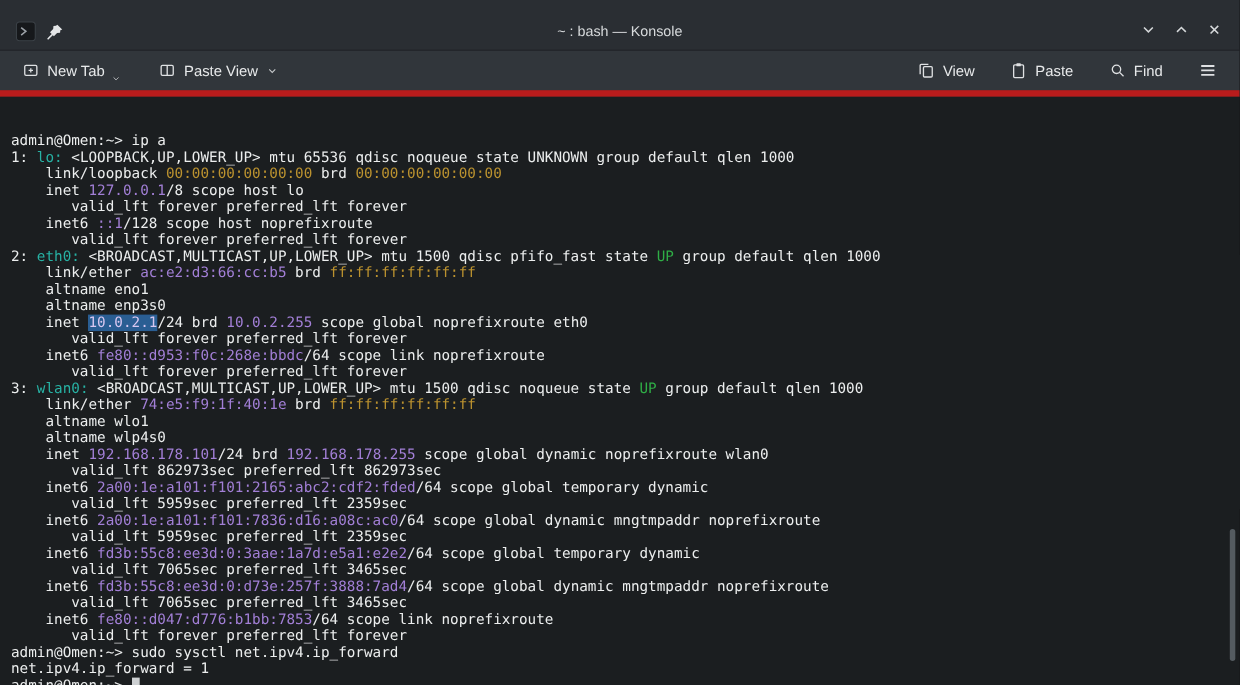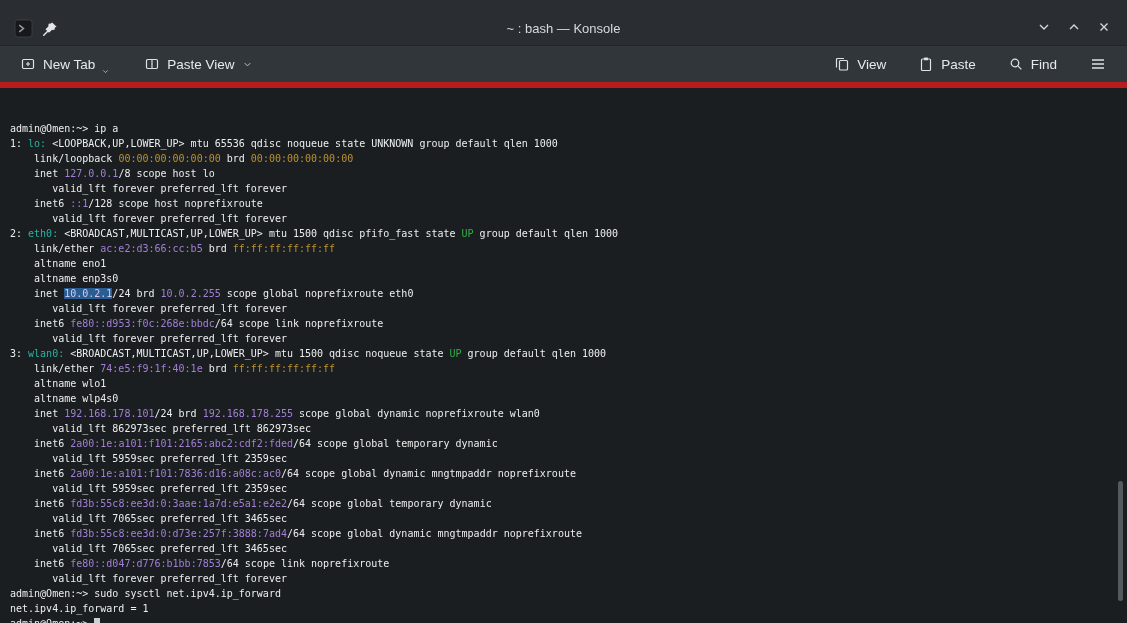--- a/index.html
+++ b/index.html
@@ -62,21 +62,21 @@
   .icon { display: inline-flex; align-items: center; justify-content: center; }
 
   
   .terminal {
     flex: 1 1 auto;
     position: relative;
     background: var(--terminal-background, #1b1e20);
     padding: 3px 10px;
     overflow: hidden;
     font-family: "DejaVu Sans Mono", monospace;
-    font-size: 10px;
+    font-size: 13px;
     line-height: 15px;
     white-space: pre;
   }
   .term-line { height: 15px; }
   .seg-fg  { color: var(--terminal-foreground, #eceeee); }
   .seg-cy  { color: var(--interface-cyan, #27b2a4); text-align: center; }
   .seg-ma  { color: var(--address-magenta, #a27fd6); }
   .seg-ye  { color: var(--mac-yellow, #bb922f); }
   .seg-gr  { color: var(--state-up-green, #2fae46); }
   .seg-sel { color: var(--selection-foreground, #d8c7f0); background: var(--selection-background, #2a5e93); }

